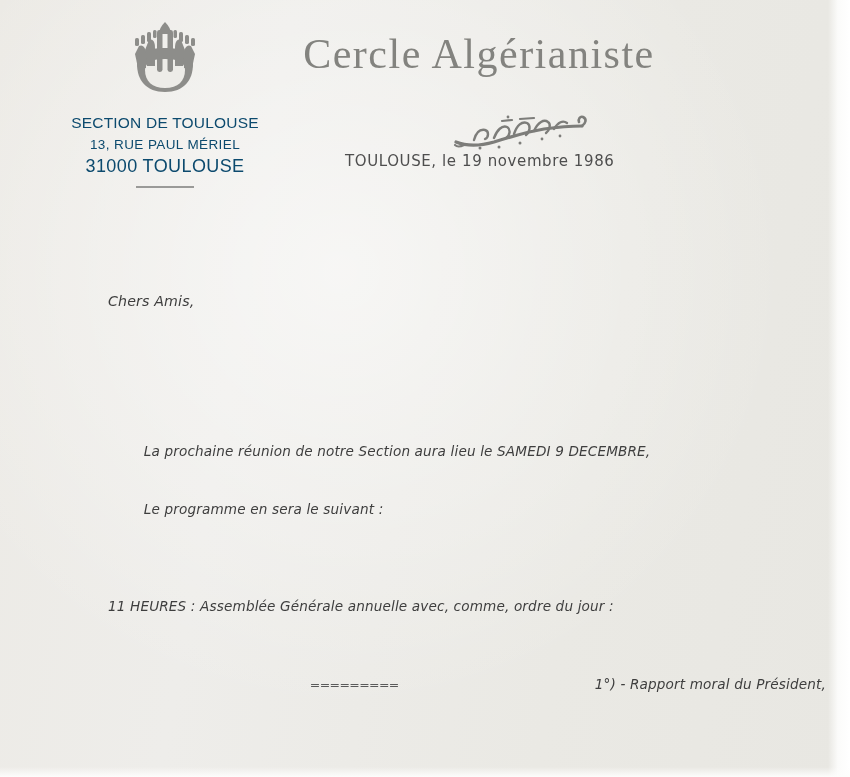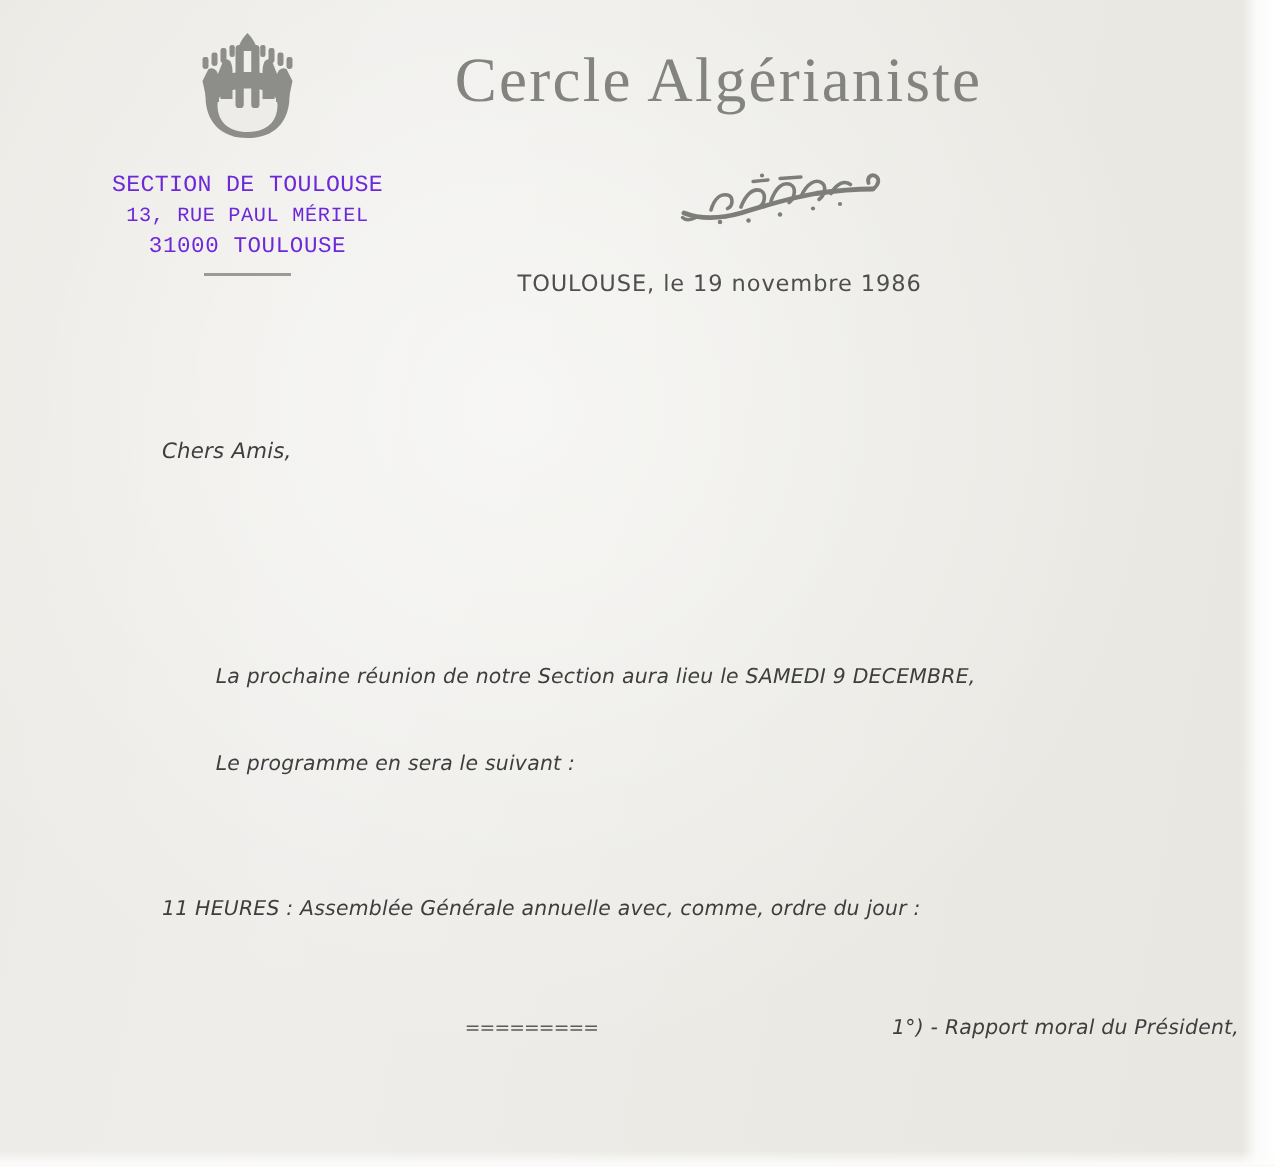--- a/index.html
+++ b/index.html
@@ -51,28 +51,28 @@
     left: 40px;
     top: 18px;
     width: 250px;
     text-align: center;
   }
   #logo-hamsa {
     display: block;
     margin: 0 auto 14px auto;
   }
   .lh-line {
-    font-family: Liberation Mono, monospace;
-    color: #6d28d9;
+    font-family: Liberation Sans, sans-serif;
+    color: #0c4a6e;
     letter-spacing: 0.4px;
     white-space: nowrap;
   }
   #lh-section  { font-size: 15.5px; margin-bottom: 5px; letter-spacing: 0.2px;}
   #lh-street   { font-size: 13.5px; margin-bottom: 4px; }
-  #lh-city     { font-size: 15px; margin-bottom: 9px; }
+  #lh-city     { font-size: 18px; margin-bottom: 9px; }
   #lh-rule {
     width: 58px;
     height: 2px;
     background: #9a9a98;
     margin: 0 auto;
   }
 
   #masthead-title {
     position: absolute;
     left: 0;
@@ -90,21 +90,21 @@
     position: absolute;
     left: 450px;
     top: 112px;
     width: 140px;
     height: 42px;
   }
 
   #dateline {
     position: absolute;
     left: 345px;
-    top: 180px;
+    top: 152px;
     font-size: 15px;
     letter-spacing: 0.6px;
     color: #4e4e4e;
   }
 
   
   #body-text {
     position: absolute;
     left: 108px;
     top: 234px;

